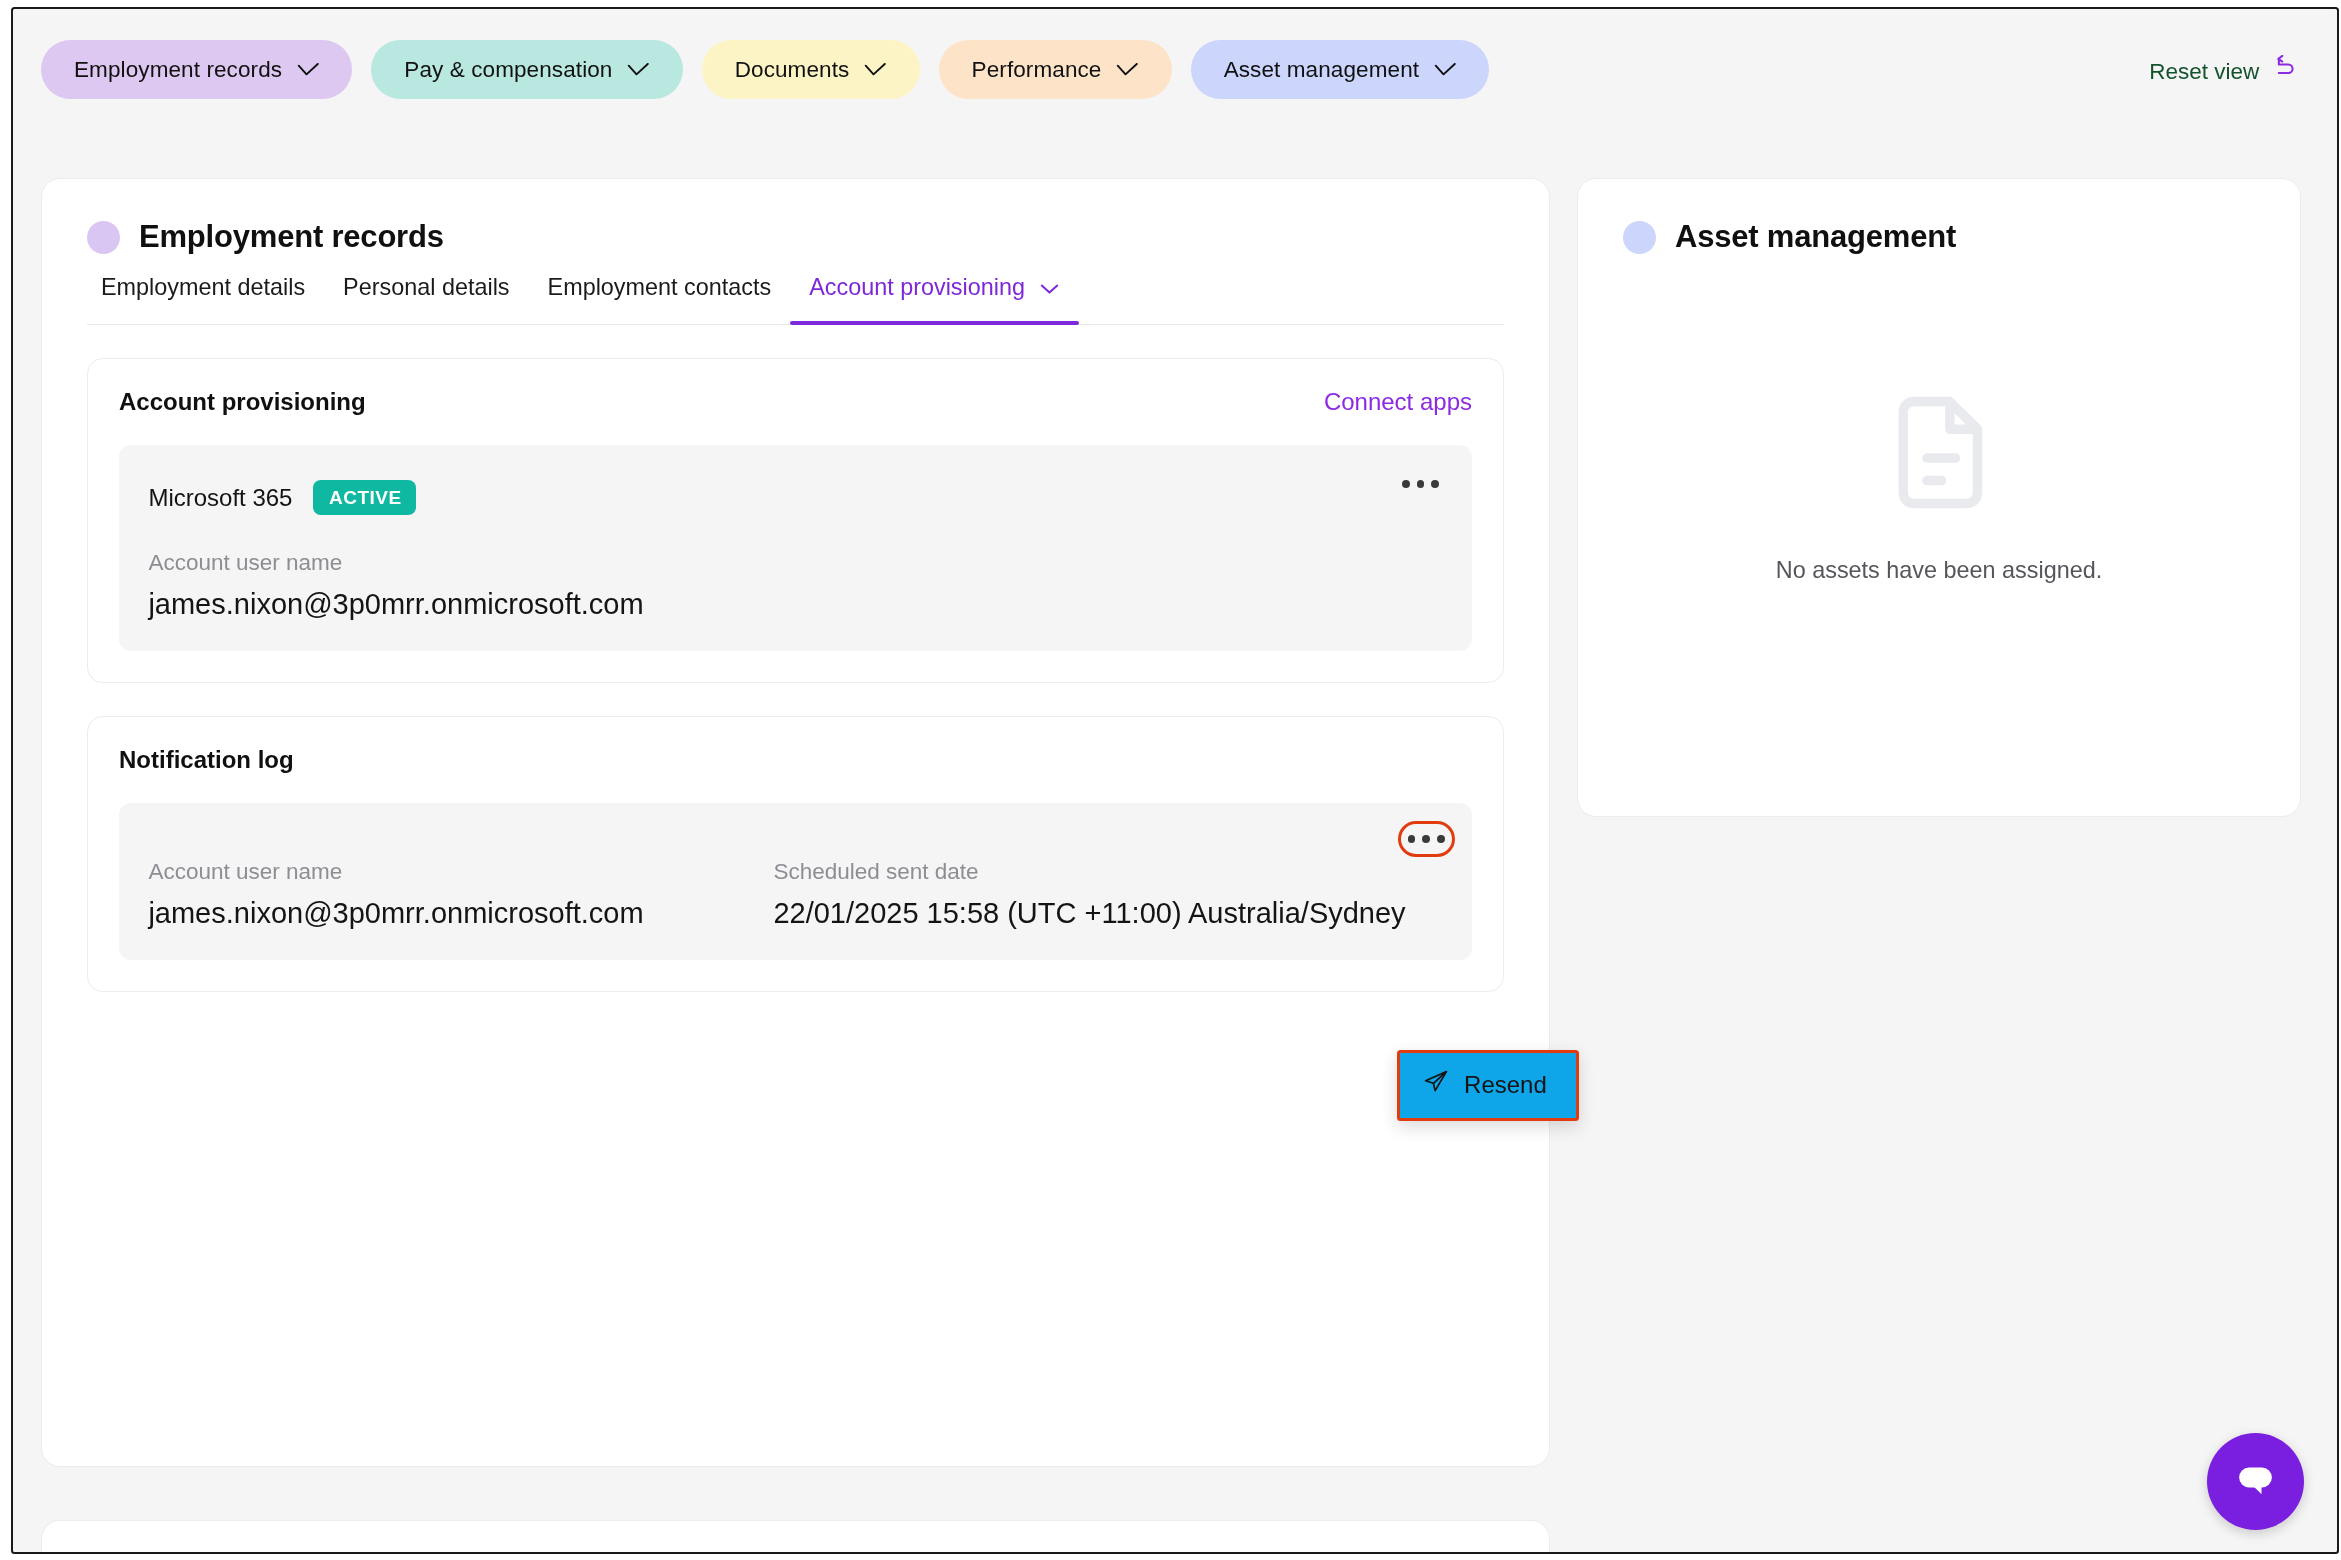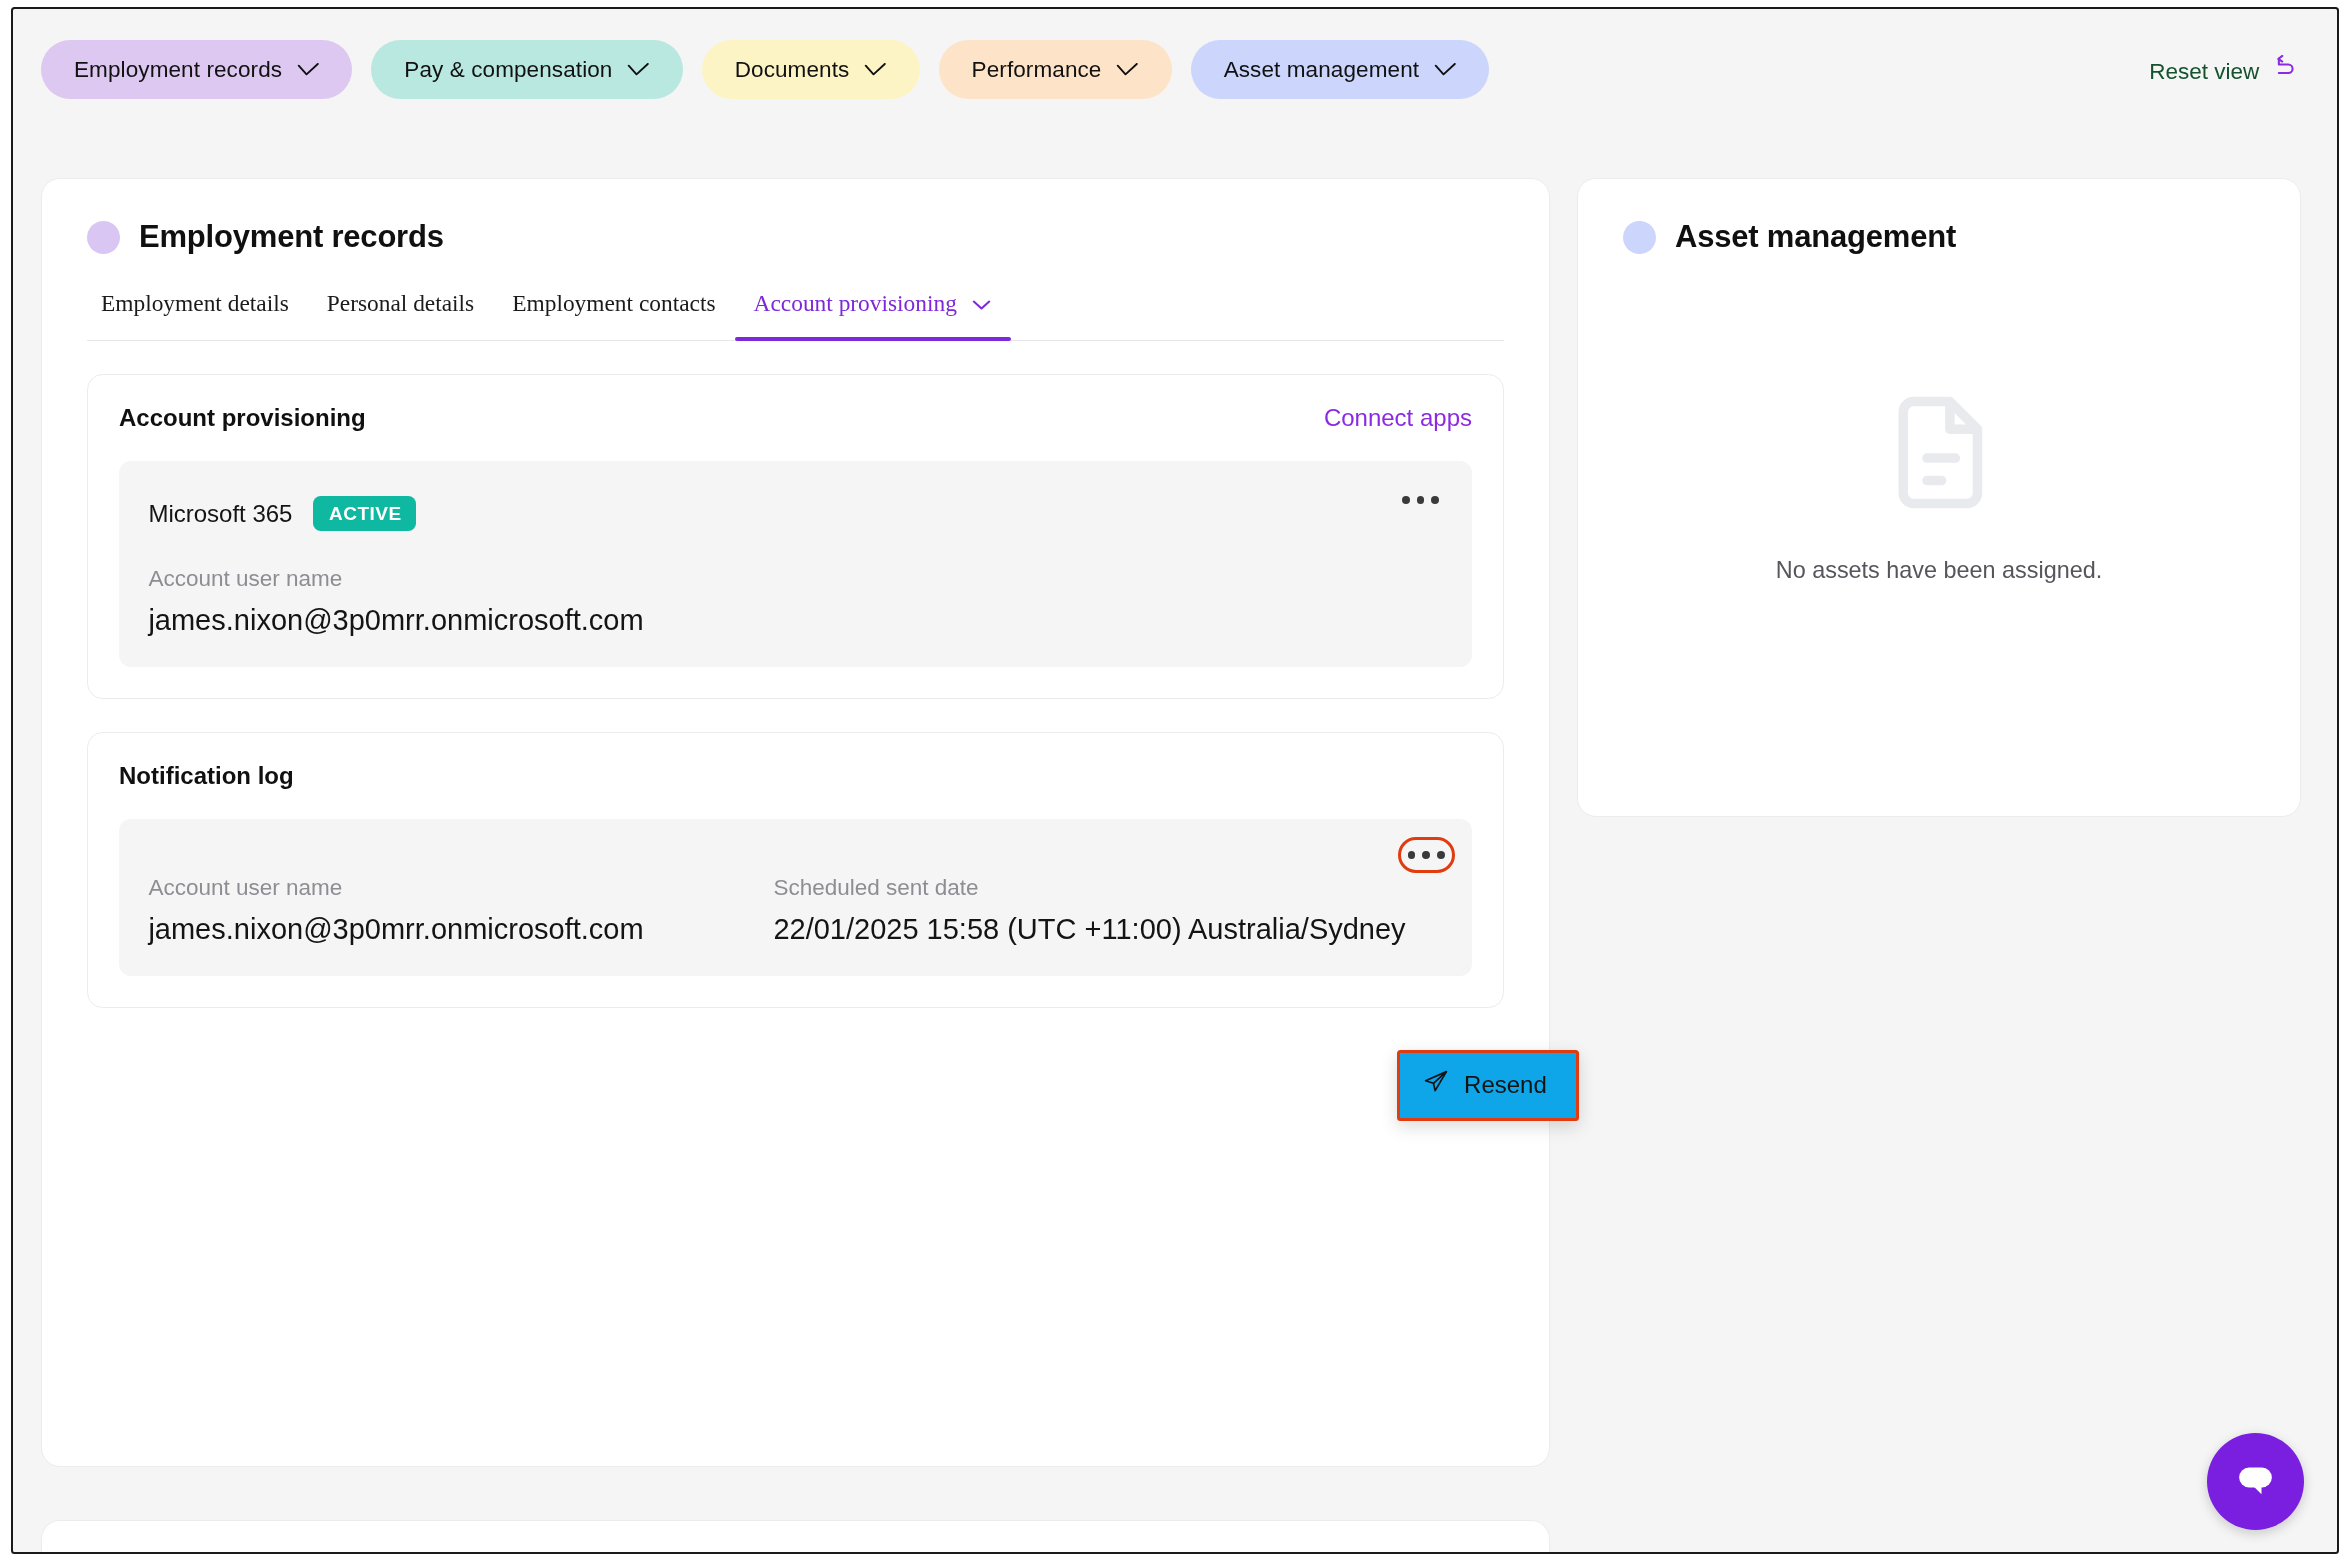--- a/index.html
+++ b/index.html
@@ -90,26 +90,25 @@
     display: flex;
     align-items: center;
     gap: 19px;
     padding: 40px 0 0 45px;
   }
   .dot { width: 33px; height: 33px; border-radius: 50%; flex: none; }
   .card-title { font-size: 31px; font-weight: 700; color: #101010; letter-spacing: -0.2px; }
 
   
   .tabs {
-    margin: 35px 45px 0 45px;
+    margin: 19px 45px 0 45px;
     border-bottom: 1.7px solid #e7e7ea;
     display: flex;
     align-items: flex-end;
     gap: 0;
-    font-family: Liberation Serif, serif;
   }
   .tab {
     font-size: 23.4px;
     color: #1b1b1b;
     padding: 0 19px 22.5px 19px;
     cursor: pointer;
     white-space: nowrap;
     display: flex;
     align-items: center;
     gap: 14px;

